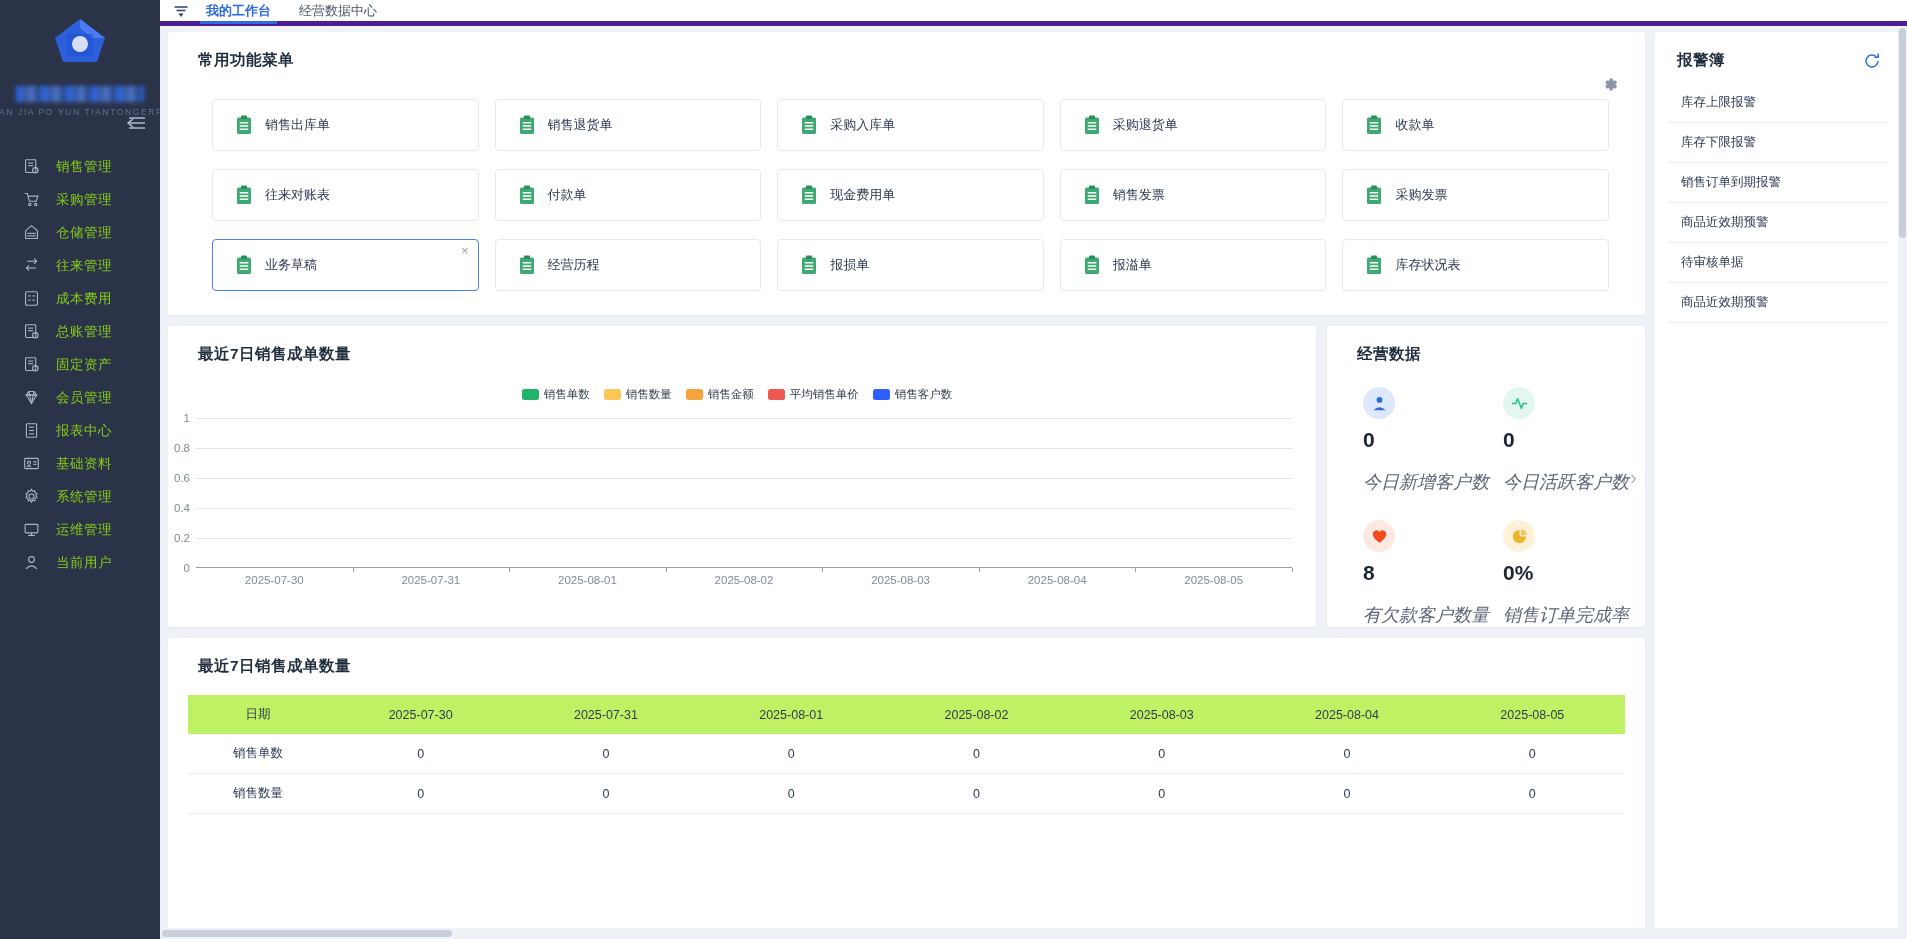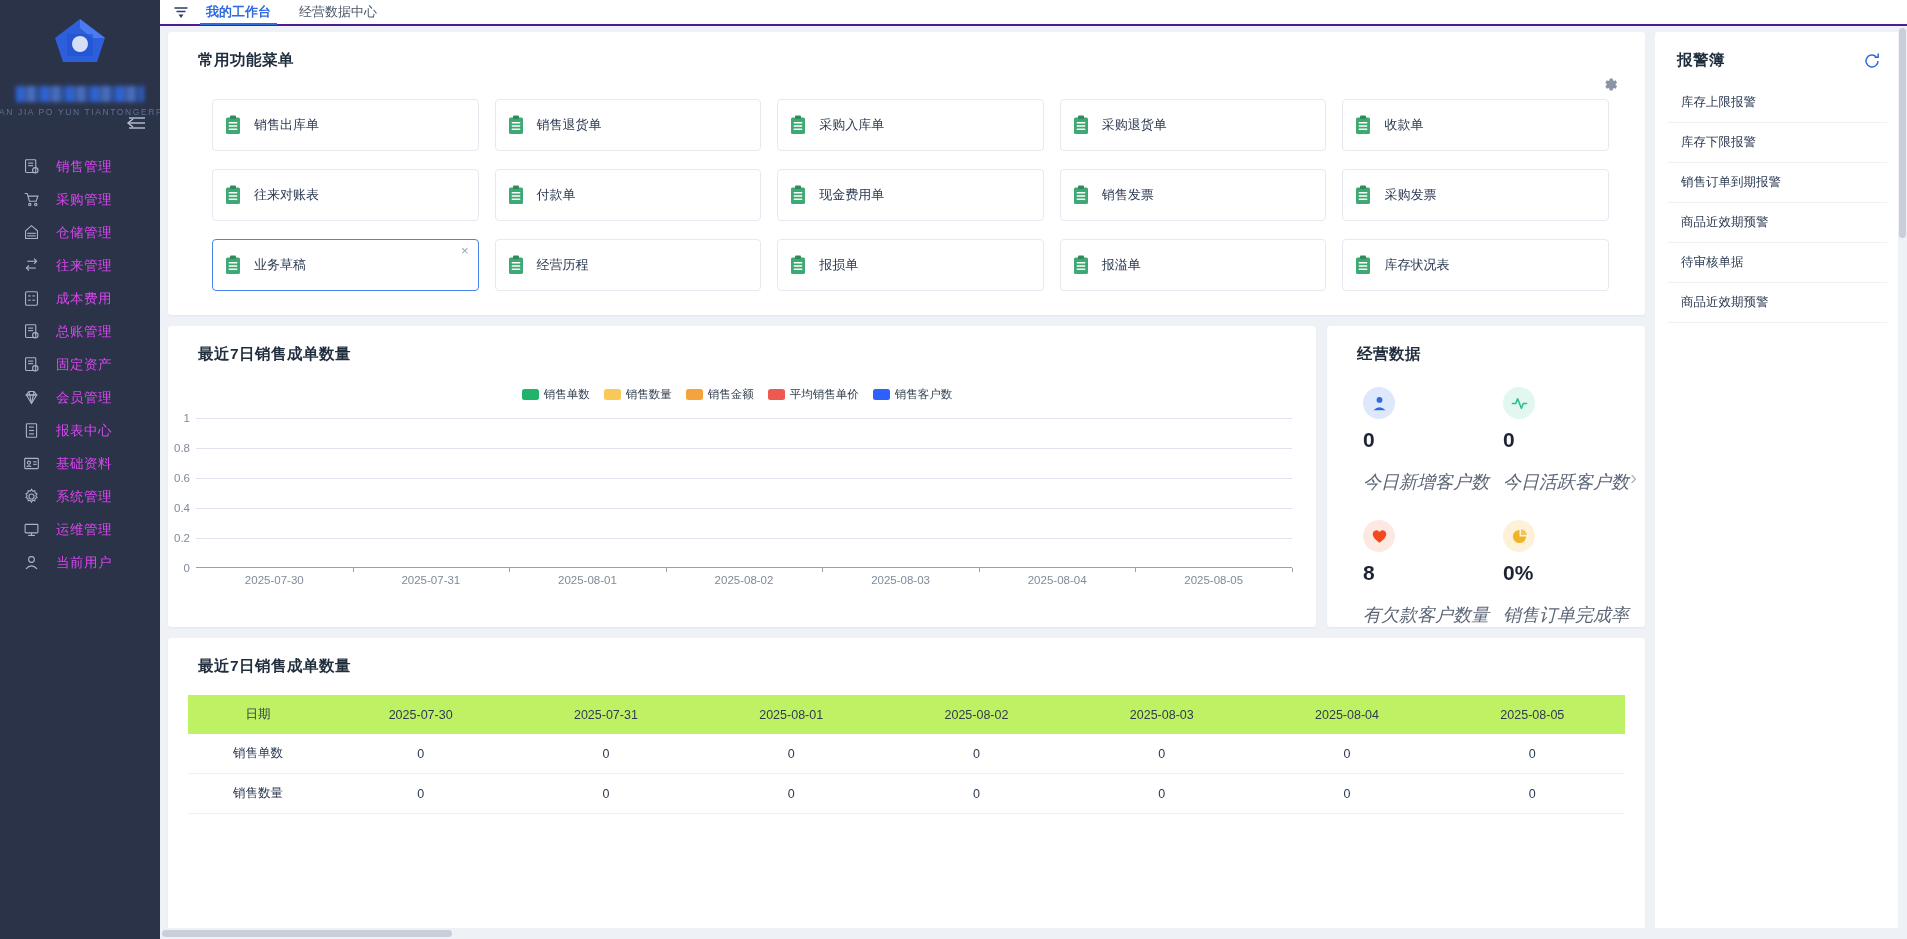--- a/index.html
+++ b/index.html
@@ -60,21 +60,21 @@
 
   .menu { margin-top: 20px; }
   .menu-item {
     height: 33px;
     display: flex;
     align-items: center;
     padding-left: 22px;
     gap: 16px;
     cursor: pointer;
     font-size: 13.5px;
-    color: #d946ef;
+    color: #84cc16;
     margin-bottom: 0px;
   }
   .menu-item + .menu-item { margin-top: 0px; }
   .menu-item .mi-icon { width: 18px; height: 18px; flex: 0 0 18px; display:flex; align-items:center; justify-content:center; }
   .menu-item .mi-icon svg { width: 17px; height: 17px; stroke: #aab4c8; fill: none; stroke-width: 1.3; }
   .menu-label { white-space: nowrap; letter-spacing: .5px; }
 
   
   #main {
     flex: 1;
@@ -87,21 +87,21 @@
   }
 
   
   #tabbar {
     height: 26px;
     background: #ffffff;
     display: flex;
     align-items: center;
     padding-left: 10px;
     gap: 0px;
-    border-bottom: 2px solid #4c1d95;
+    border-bottom: 5px solid #4c1d95;
     flex: 0 0 26px;
   }
   #tabbar-filter { width: 22px; height: 20px; display:flex; align-items:center; justify-content:center; cursor:pointer; color:#2b3b6b; }
   #tabbar-filter svg { width: 16px; height: 14px; }
   .tab {
     font-size: 13px;
     padding: 0 14px;
     height: 26px;
     line-height: 26px;
     cursor: pointer;
@@ -154,21 +154,21 @@
     gap: 18px 16px;
     padding: 28px 36px 0 44px;
   }
   .func-cell {
     height: 52px;
     border: 1px solid #e6e9ef;
     border-radius: 4px;
     display: flex;
     align-items: center;
     gap: 13px;
-    padding-left: 12px;
+    padding-left: 23px;
     cursor: pointer;
     font-size: 13px;
     color: #2c3a52;
     background: #fff;
     position: relative;
   }
   .func-cell.selected { border: 1px solid #4b82ec; }
   .func-cell .close-x {
     position: absolute; top: 4px; right: 9px;
     font-size: 13px; color: #9aa3b2; line-height: 1; cursor: pointer;

